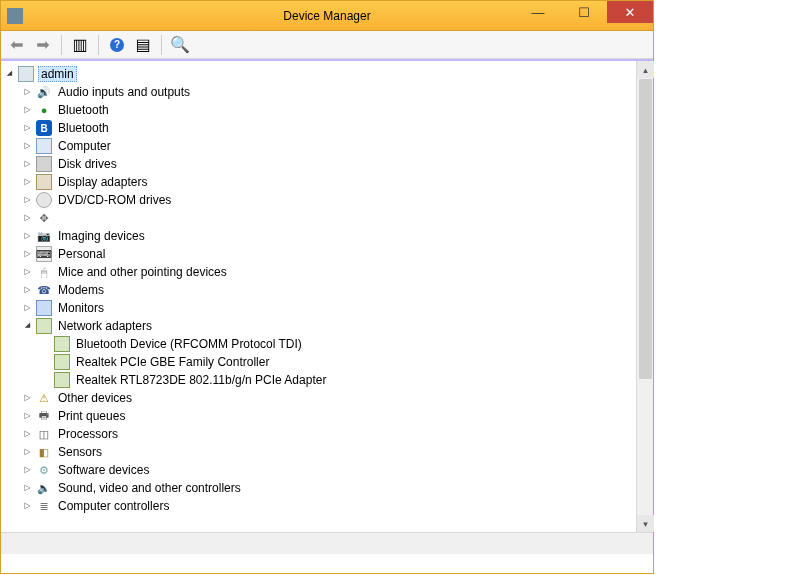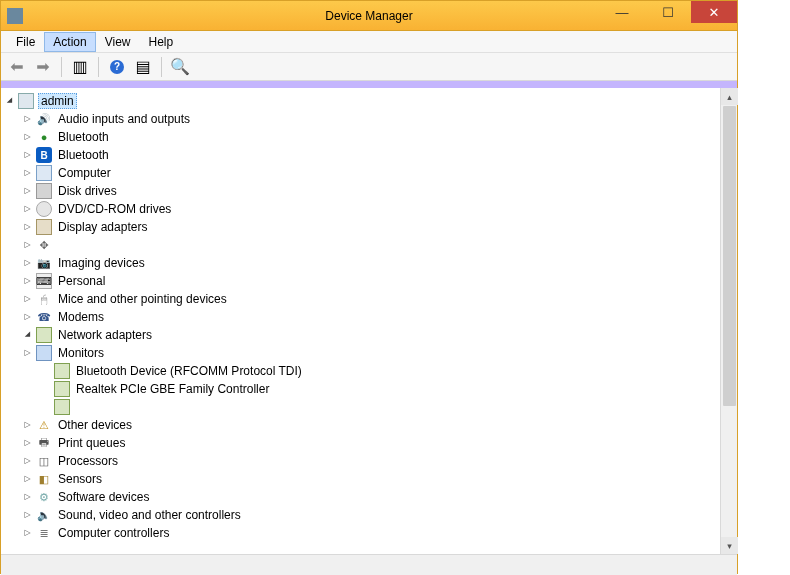--- a/index.html
+++ b/index.html
@@ -5,32 +5,32 @@
 * { margin: 0; padding: 0; box-sizing: border-box; font-family: "Segoe UI", Tahoma, sans-serif; }
 body { width: 790px; height: 575px; background: #fff; overflow: hidden; }
 
 .titlebar { height: 30px; background: linear-gradient(#fdc94a,#f9b233); display:flex; align-items:center; position:relative; border-bottom:1px solid #d8a028;}
 .title-icon { width:16px; height:16px; margin-left:6px; background:#6a889e; }
 .title-text { position:absolute; left:50%; transform:translateX(-50%); font-size:12px; color:#000; }
 .win-controls { position:absolute; right:0; top:0; display:flex; }
 .win-btn { width:46px; height:22px; display:flex; align-items:center; justify-content:center; font-size:13px; }
 .win-btn.close { background:#c8453a; color:#fff; }
 .win-btn.min, .win-btn.max { color:#333; }
-.win-border { border:1px solid #d8a028; height:574px; width:738px; }
+.win-border { border:1px solid #d8a028; height:574px; width:654px; }
 
 .menubar { height:22px; background:#f7f7f7; border-bottom:1px solid #e0e0e0; display:flex; align-items:center; padding-left:6px; font-size:12px; }
 .menu-item { padding:3px 9px; cursor:default; }
 .menu-item.active { background:#c7deff; border:1px solid #8fb8e8; padding:2px 8px; }
 
 .toolbar { height:28px; background:#f6f6f6; border-bottom:1px solid #d9d9d9; display:flex; align-items:center; padding-left:4px; gap:2px; }
 .tool-btn { width:24px; height:24px; display:flex; align-items:center; justify-content:center; }
 .tool-btn.disabled { opacity:.45; }
 .tool-sep { width:1px; height:20px; background:#ccc; margin:0 4px; }
 
-.content { display:flex; height:calc(575px - 30px - 22px - 28px - 22px); border-top:7px solid #c4b5fd;gap:12px;}
+.content { display:flex; height:calc(575px - 30px - 22px - 28px - 22px); border-top:2px solid #c4b5fd;gap:12px;}
 .tree-pane { flex:1; overflow:auto; padding:4px 0 4px 2px; position:relative; font-size:12px; background:#fff; }
 .scroll { width:17px; background:#f0f0f0; border-left:1px solid #d9d9d9; position:relative; }
 .scroll .up, .scroll .dn { position:absolute; left:0; width:17px; height:17px; background:#e8e8e8; color:#555; font-size:9px; display:flex; align-items:center; justify-content:center; }
 .scroll .up{top:0} .scroll .dn{bottom:0}
 .scroll .thumb{position:absolute; left:2px; top:18px; width:13px; height:300px; background:#cfcfcf; border-radius:1px;}
 
 .statusbar { height:22px; background:#f0f0f0; border-top:1px solid #d9d9d9; }
 
 .node { display:flex; align-items:center; height:18px; padding-left:0; white-space:nowrap; cursor:default;}
 .indent { display:inline-block; width:18px; }
@@ -73,26 +73,20 @@
 <div class="titlebar">
   <div class="title-icon"></div>
   <div class="title-text">Device Manager</div>
   <div class="win-controls">
     <div class="win-btn min">—</div>
     <div class="win-btn max">☐</div>
     <div class="win-btn close">✕</div>
   </div>
 </div>
 
-<div class="menubar">
-  <div class="menu-item">File</div>
-  <div class="menu-item active">Action</div>
-  <div class="menu-item">View</div>
-  <div class="menu-item">Help</div>
-</div>
 
 <div class="toolbar">
   <div class="tool-btn disabled">⬅</div>
   <div class="tool-btn disabled">➡</div>
   <div class="tool-sep"></div>
   <div class="tool-btn">▥</div>
   <div class="tool-sep"></div>
   <div class="tool-btn">
         <span style="background:#2a6bd4;color:#fff;border-radius:50%;width:14px;height:14px;display:inline-flex;align-items:center;justify-content:center;font-size:10px;font-weight:bold">?</span>
       </div>
@@ -134,32 +128,32 @@
         </div>
         <div class="node">
           <span class="indent"></span>
           <span class="expander closed"></span>
           <span class="node-icon ic-disk"></span>
           <span class="lbl">Disk drives</span>
         </div>
         <div class="node">
           <span class="indent"></span>
           <span class="expander closed"></span>
+          <span class="node-icon ic-disp"></span>
+          <span class="lbl">Display adapters</span>
+        </div>
+        <div class="node">
+          <span class="indent"></span>
+          <span class="expander closed"></span>
           <span class="node-icon ic-dvd"></span>
           <span class="lbl">DVD/CD-ROM drives</span>
         </div>
         <div class="node">
           <span class="indent"></span>
           <span class="expander closed"></span>
-          <span class="node-icon ic-disp"></span>
-          <span class="lbl">Display adapters</span>
-        </div>
-        <div class="node">
-          <span class="indent"></span>
-          <span class="expander closed"></span>
           <span class="node-icon ic-hid">✥</span>
         </div>
         <div class="node">
           <span class="indent"></span>
           <span class="expander closed"></span>
           <span class="node-icon ic-img">📷</span>
           <span class="lbl">Imaging devices</span>
         </div>
         <div class="node">
           <span class="indent"></span>
@@ -174,49 +168,50 @@
           <span class="lbl">Mice and other pointing devices</span>
         </div>
         <div class="node">
           <span class="indent"></span>
           <span class="expander closed"></span>
           <span class="node-icon ic-modem">☎</span>
           <span class="lbl">Modems</span>
         </div>
         <div class="node">
           <span class="indent"></span>
-          <span class="expander open"></span>
-          <span class="node-icon ic-net"></span>
-          <span class="lbl">Network adapters</span>
-        </div>
-        <div class="node">
-          <span class="indent"></span>
           <span class="expander closed"></span>
           <span class="node-icon ic-mon"></span>
           <span class="lbl">Monitors</span>
         </div>
         <div class="node">
           <span class="indent"></span>
+          <span class="expander open"></span>
+          <span class="node-icon ic-net"></span>
+          <span class="lbl">Network adapters</span>
+        </div>
+        <div class="node">
+          <span class="indent"></span>
           <span class="indent"></span>
           <span class="expander none"></span>
           <span class="node-icon ic-net"></span>
           <span class="lbl">Bluetooth Device (RFCOMM Protocol TDI)</span>
         </div>
         <div class="node">
           <span class="indent"></span>
           <span class="indent"></span>
           <span class="expander none"></span>
           <span class="node-icon ic-net"></span>
           <span class="lbl">Realtek PCIe GBE Family Controller</span>
         </div>
         <div class="node">
           <span class="indent"></span>
           <span class="indent"></span>
           <span class="expander none"></span>
           <span class="node-icon ic-net"></span>
+          <span class="lbl">Realtek RTL8723DE 802.11b/g/n PCIe Adapter</span>
         </div>
         <div class="node">
           <span class="indent"></span>
           <span class="expander closed"></span>
           <span class="node-icon ic-dev">⚠</span>
           <span class="lbl">Other devices</span>
         </div>
         <div class="node">
           <span class="indent"></span>
           <span class="expander closed"></span>

